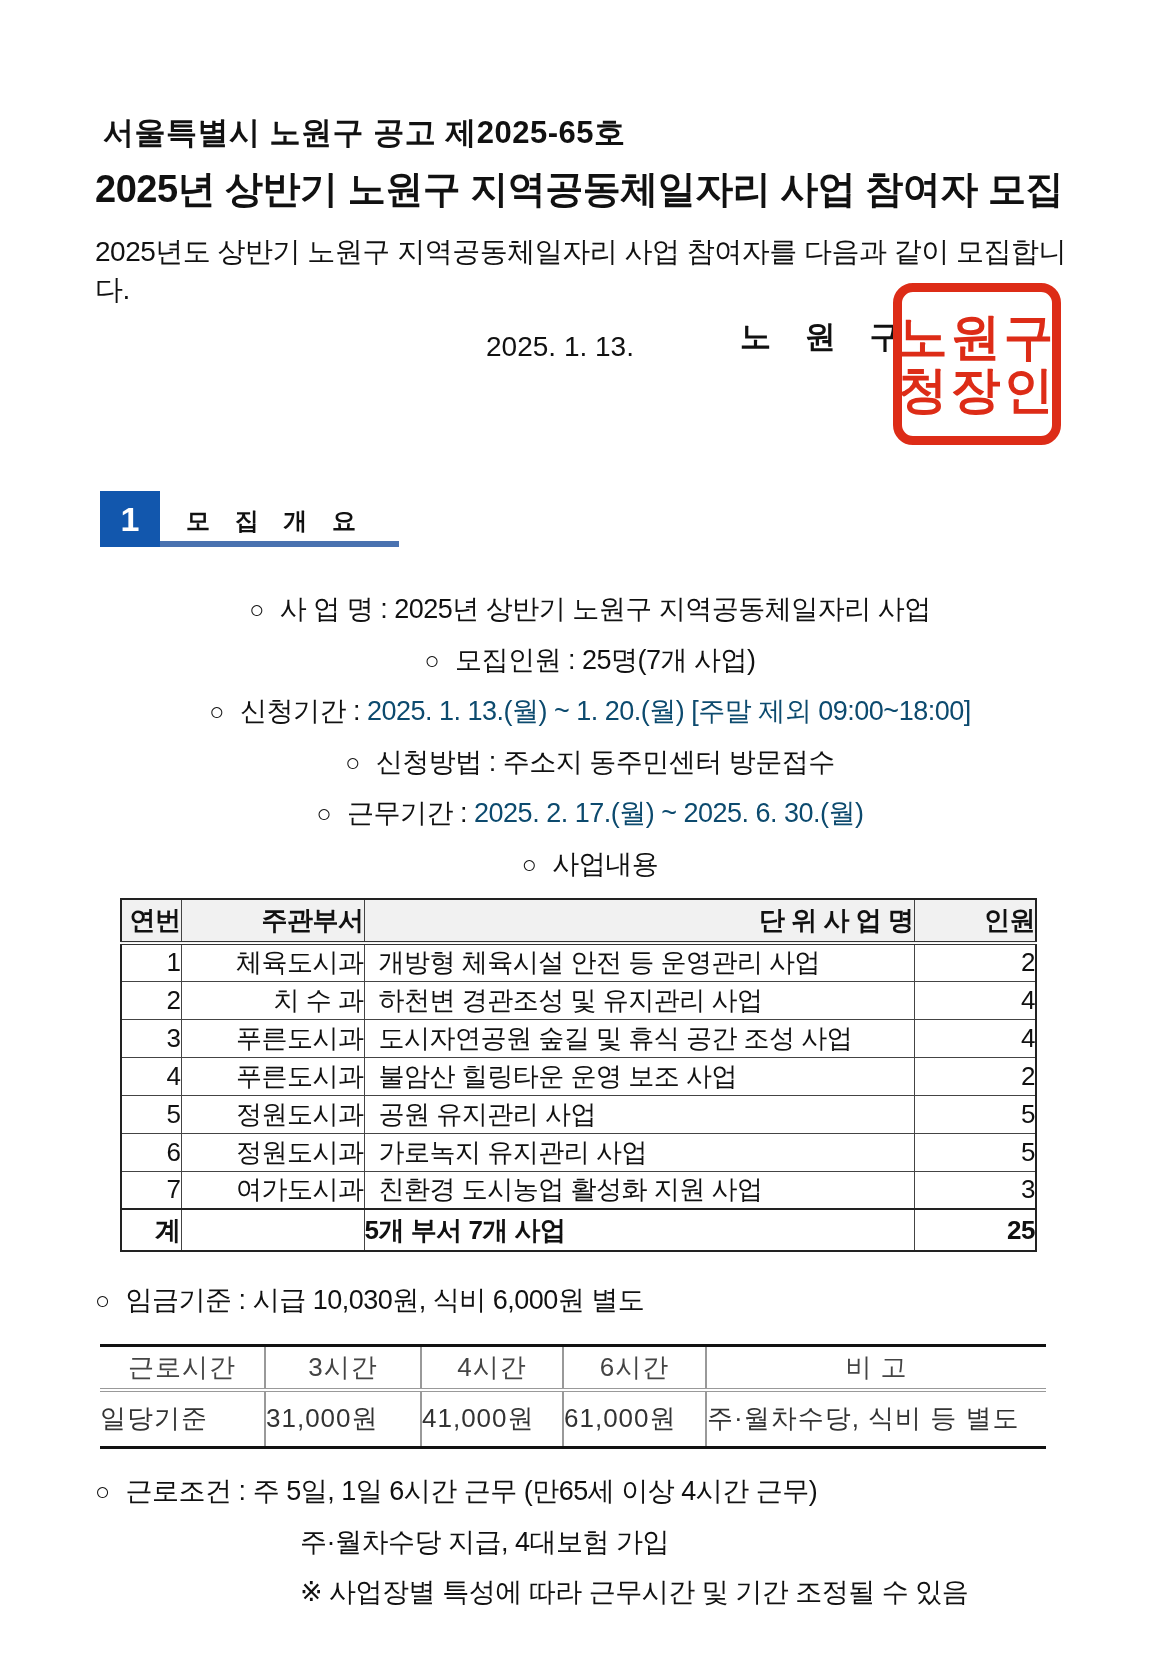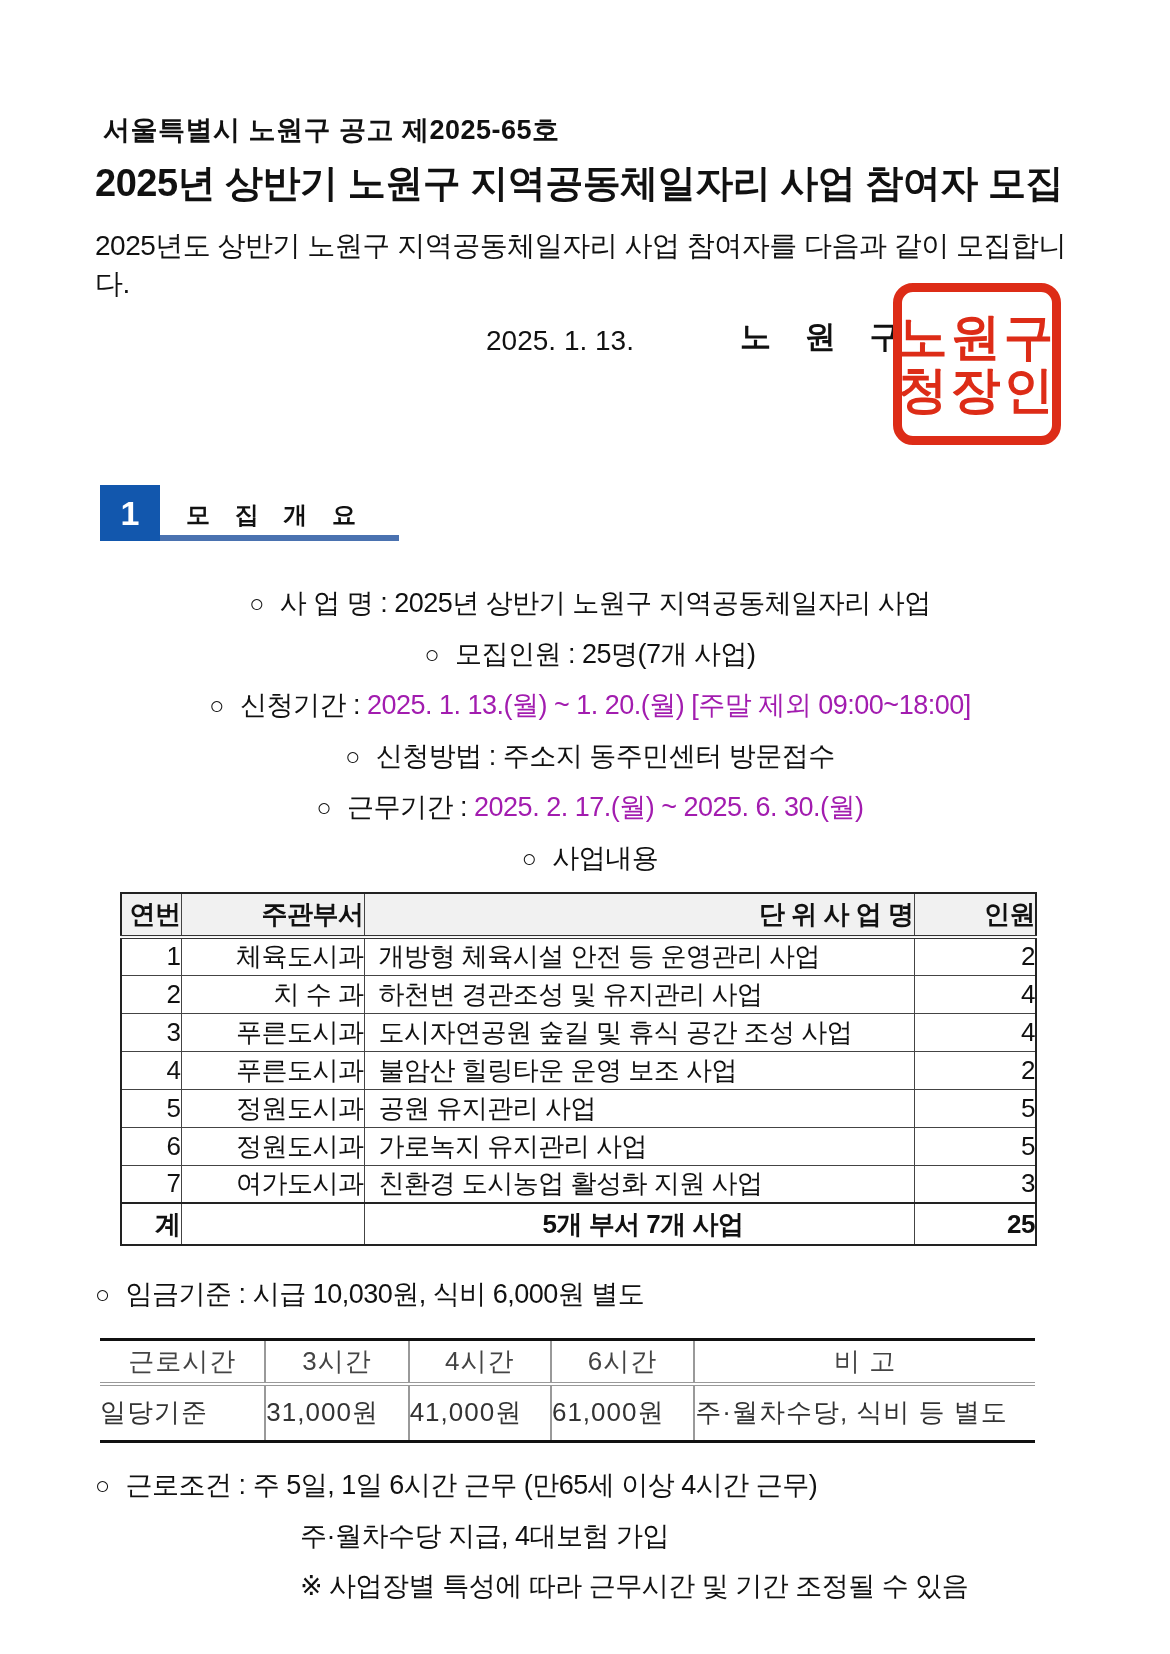--- a/index.html
+++ b/index.html
@@ -11,21 +11,21 @@
     height: 1654px;
     background: #ffffff;
     overflow: hidden;
   }
   .content { padding: 0 85px 0 95px; }
 
   
   .notice-no {
     padding-top: 112px;
     padding-left: 8px;
-    font-size: 27px;
+    font-size: 31px;
     font-weight: 700;
     letter-spacing: 0.5px;
   }
   .main-title {
     margin-top: 10px;
     font-size: 38px;
     font-weight: 800;
     letter-spacing: -0.5px;
     white-space: nowrap;
   }
@@ -106,21 +106,21 @@
 
   
   .bullets { margin-top: 44px; text-align: center; }
   .bullet {
     font-size: 27px;
     letter-spacing: -0.5px;
     margin-bottom: 15px;
     white-space: nowrap;
   }
   .bullet .marker { margin-right: 16px; font-size: 25px; }
-  .bullet .b-value.blue { color: #a21caf; }
+  .bullet .b-value.blue { color: #0c4a6e; }
 
   
   table { border-collapse: collapse; }
   .program-table {
     margin: 16px 0 0 25px;
     width: 915px;
     border: 2px solid #222;
     table-layout: fixed;
   }
   .program-table th, .program-table td {
@@ -135,21 +135,21 @@
     font-weight: 700;
     border-bottom: 4px double #333;
   }
   .program-table td { height: 38px; font-weight: 400; }
   .program-table td.name { text-align: left; padding-left: 14px; }
   .program-table tr.total td {
     border-top: 2px solid #222;
     height: 42px;
     font-weight: 700;
   }
-  .program-table tr.total td.name { text-align: center; padding-left: 8px; }
+  .program-table tr.total td.name { text-align: left; padding-left: 0; }
   .col-no { width: 60px; }
   .col-dept { width: 183px; }
   .col-name { width: 550px; }
   .col-cnt { width: 122px; }
 
   
   .wage-bullet { margin-top: 30px; }
   .wage-table {
     margin: 26px 0 0 5px;
     width: 935px;
@@ -163,21 +163,21 @@
   }
   .wage-table th {
     color: #444;
     font-weight: 400;
     height: 44px;
     border-bottom: 4px double #999;
   }
   .wage-table td { color: #333; height: 58px; }
   .wage-table th + th, .wage-table td + td { border-left: 2px solid #999; }
   .w-col1 { width: 165px; }
-  .w-col2 { width: 143px; }
+  .w-col2 { width: 156px; }
   .w-col3 { width: 142px; }
   .w-col4 { width: 143px; margin-top: 48px; }
   .w-col5 { width: 340px; }
 
   
   .cond-bullet { margin-top: 24px; }
   .cond-line2, .cond-note {
     font-size: 27px;
     letter-spacing: -0.5px;
     margin: 14px 0 0 205px;

